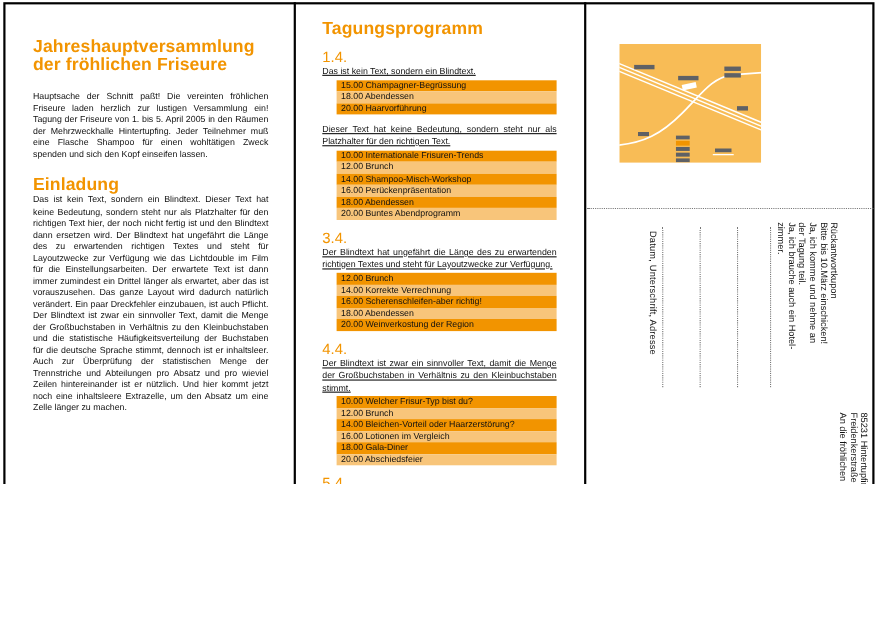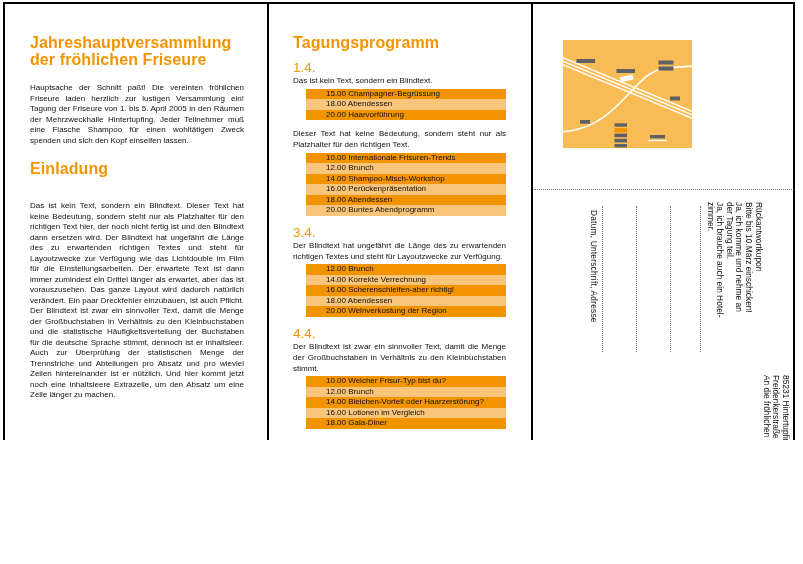--- a/index.html
+++ b/index.html
@@ -17,29 +17,29 @@
   .fold { position:absolute; top:2px; height:556px; width:2px; background:#000; }
   .fold-1 { left:267px; }
   .fold-2 { left:531px; }
 
   .headline { font-size:16px; font-weight:bold; color:var(--orange); line-height:17px; letter-spacing:0.1px; }
   .body-text { font-size:8px; line-height:10.5px; text-align:justify; }
 
   .panel-left { position:absolute; left:30px; top:34px; width:214px; }
   .panel-left .intro { margin-top:15px; }
   .panel-left .subhead { margin-top:14px; }
-  .panel-left .body2 { margin-top:24px; }
+  .panel-left .body2 { margin-top:0; }
 
-  .panel-mid { position:absolute; left:293px; top:34px; width:213px; }
+  .panel-mid { position:absolute; left:293px; top:18px; width:213px; }
   .section { margin-top:9px; }
   .section:first-of-type { margin-top:2px; }
   .section .date { font-size:13.5px; font-weight:normal; color:var(--orange); line-height:15px; }
-  .section .sintro { font-size:8px; line-height:10.8px; text-align:justify; margin:1px 0 2px 0; }
+  .section .sintro { font-size:8px; line-height:10.8px; text-align:justify; margin:1px 0 2px 0;text-decoration:underline; }
   .rows { margin-left:13px; margin-top:2px; }
-  .rows > div { font-size:8px; line-height:10.5px; height:10.5px; padding-left:20px;
+  .rows > div { font-size:8px; line-height:10.5px; height:10.5px; padding-left:4px;
                 white-space:nowrap; overflow:hidden; }
   .rows > div:nth-child(odd)  { background:var(--orange); }
   .rows > div:nth-child(even) { background:var(--orange-light); }
 
   .map { position:absolute; left:563px; top:40px; width:129px; height:108px; }
 
   .perforation { position:absolute; left:534px; top:189px; width:260px; height:0; border-top:1.5px dotted #777; }
   .vline { position:absolute; top:206px; height:146px; width:0; border-left:1.5px dotted #777; }
   .vl-1 { left:602px; } .vl-2 { left:636px; } .vl-3 { left:670px; } .vl-4 { left:700px; }
 
@@ -109,20 +109,21 @@
 
     <div class="section">
       <div class="date">4.4.</div>
       <p class="sintro">Der Blindtext ist zwar ein sinnvoller Text, damit die Menge der Großbuchstaben in Verhältnis zu den Kleinbuchstaben stimmt.</p>
       <div class="rows">
         <div>10.00 Welcher Frisur-Typ bist du?</div>
         <div>12.00 Brunch</div>
         <div>14.00 Bleichen-Vorteil oder Haarzerstörung?</div>
         <div>16.00 Lotionen im Vergleich</div>
         <div>18.00 Gala-Diner</div>
+        <div>20.00 Abschiedsfeier</div>
       </div>
     </div>
 
     <div class="section">
       <div class="date">5.4.</div>
       <div class="rows">
         <div>10.00 Gemeinsames Champagner-Frühstück</div>
       </div>
     </div>
   </div>

